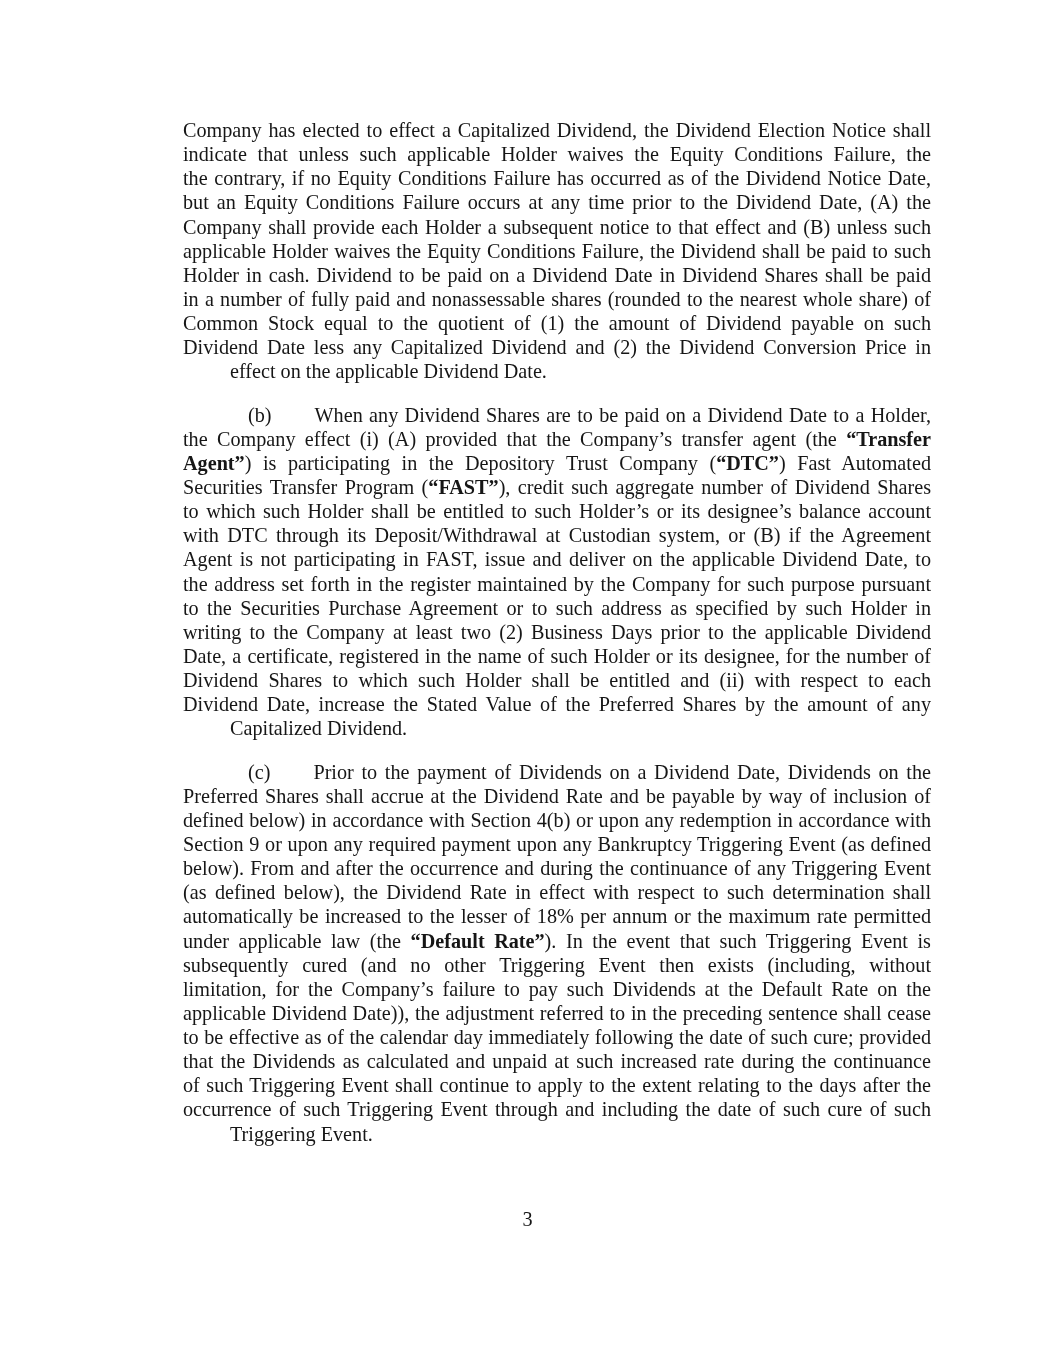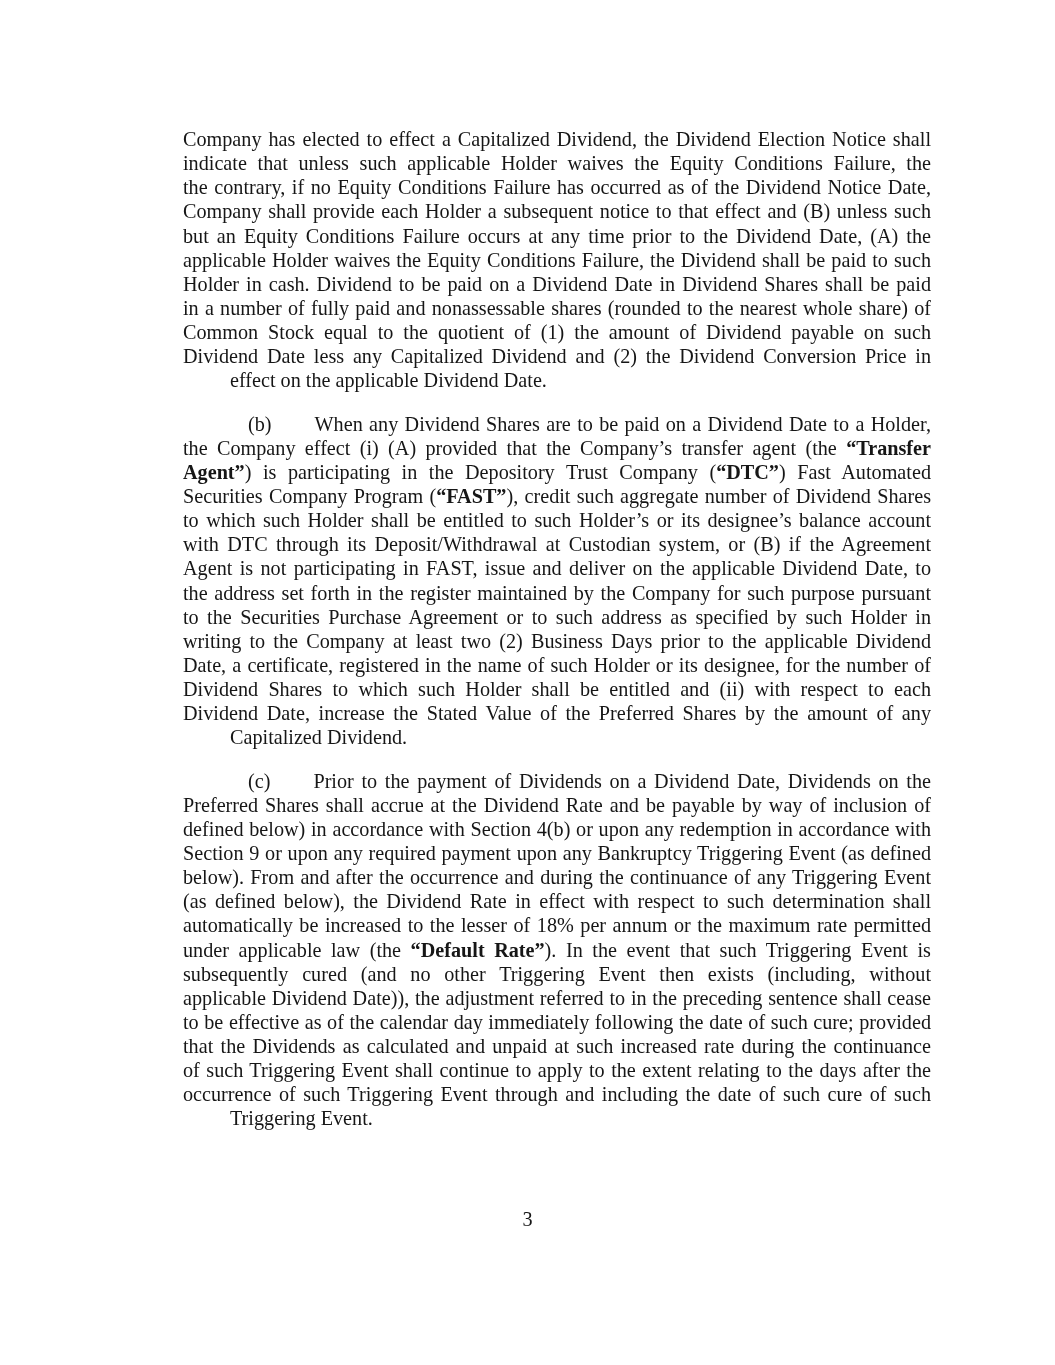--- a/index.html
+++ b/index.html
@@ -13,21 +13,21 @@
     height: 1365px;
     background: #ffffff;
     color: #161616;
     font-family: "Liberation Serif", "DejaVu Serif", serif;
     font-size: 20.2px;
     overflow: hidden;
   }
   .textblock {
     position: absolute;
     left: 183px;
-    top: 127px;
+    top: 118px;
     width: 748px;
   }
   .para {
     margin: 0 0 19px 0;
   }
   .line {
     line-height: 24.15px;
     height: 24.15px;
     text-align: justify;
     text-align-last: justify;
@@ -58,34 +58,34 @@
 </style>
 </head>
 <body>
 
 <div class="page">
   <div class="textblock">
     <div class="para">
         <div class="line"><span>Company has elected to effect a Capitalized Dividend, the Dividend Election Notice shall</span></div>
         <div class="line"><span>indicate that unless such applicable Holder waives the Equity Conditions Failure, the</span></div>
         <div class="line"><span>the contrary, if no Equity Conditions Failure has occurred as of the Dividend Notice Date,</span></div>
+        <div class="line"><span>but an Equity Conditions Failure occurs at any time prior to the Dividend Date, (A) the</span></div>
         <div class="line"><span>Company shall provide each Holder a subsequent notice to that effect and (B) unless such</span></div>
-        <div class="line"><span>but an Equity Conditions Failure occurs at any time prior to the Dividend Date, (A) the</span></div>
         <div class="line"><span>applicable Holder waives the Equity Conditions Failure, the Dividend shall be paid to such</span></div>
         <div class="line"><span>Holder in cash.  Dividend to be paid on a Dividend Date in Dividend Shares shall be paid</span></div>
         <div class="line"><span>in a number of fully paid and nonassessable shares (rounded to the nearest whole share) of</span></div>
         <div class="line"><span>Common Stock equal to the quotient of (1) the amount of Dividend payable on such</span></div>
         <div class="line"><span>Dividend Date less any Capitalized Dividend and (2) the Dividend Conversion Price in</span></div>
         <div class="line last"><span>effect on the applicable Dividend Date.</span></div>
       </div>
     <div class="para">
         <div class="line"><span class="tab" style="width: 65px;"></span><span>(b)</span><span class="tab" style="width: 43px;"></span><span>When any Dividend Shares are to be paid on a Dividend Date to a Holder,</span></div>
         <div class="line"><span>the Company effect (i) (A) provided that the Company’s transfer agent (the </span><span class="bold">“Transfer</span></div>
         <div class="line"><span class="bold">Agent”</span><span>) is participating in the Depository Trust Company (</span><span class="bold">“DTC”</span><span>) Fast Automated</span></div>
-        <div class="line"><span>Securities Company Program (</span><span class="bold">“FAST”</span><span>), credit such aggregate number of Dividend Shares</span></div>
+        <div class="line"><span>Securities Transfer Program (</span><span class="bold">“FAST”</span><span>), credit such aggregate number of Dividend Shares</span></div>
         <div class="line"><span>to which such Holder shall be entitled to such Holder’s or its designee’s balance account</span></div>
         <div class="line"><span>with DTC through its Deposit/Withdrawal at Custodian system, or (B) if the Agreement</span></div>
         <div class="line"><span>Agent is not participating in FAST, issue and deliver on the applicable Dividend Date, to</span></div>
         <div class="line"><span>the address set forth in the register maintained by the Company for such purpose pursuant</span></div>
         <div class="line"><span>to the Securities Purchase Agreement or to such address as specified by such Holder in</span></div>
         <div class="line"><span>writing to the Company at least two (2) Business Days prior to the applicable Dividend</span></div>
         <div class="line"><span>Date, a certificate, registered in the name of such Holder or its designee, for the number of</span></div>
         <div class="line"><span>Dividend Shares to which such Holder shall be entitled and (ii) with respect to each</span></div>
         <div class="line"><span>Dividend Date, increase the Stated Value of the Preferred Shares by the amount of any</span></div>
         <div class="line last"><span>Capitalized Dividend.</span></div>
@@ -93,20 +93,21 @@
     <div class="para">
         <div class="line"><span class="tab" style="width: 65px;"></span><span>(c)</span><span class="tab" style="width: 43px;"></span><span>Prior to the payment of Dividends on a Dividend Date, Dividends on the</span></div>
         <div class="line"><span>Preferred Shares shall accrue at the Dividend Rate and be payable by way of inclusion of</span></div>
         <div class="line"><span>defined below) in accordance with Section 4(b) or upon any redemption in accordance with</span></div>
         <div class="line"><span>Section 9 or upon any required payment upon any Bankruptcy Triggering Event (as defined</span></div>
         <div class="line"><span>below).  From and after the occurrence and during the continuance of any Triggering Event</span></div>
         <div class="line"><span>(as defined below), the Dividend Rate in effect with respect to such determination shall</span></div>
         <div class="line"><span>automatically be increased to the lesser of 18% per annum or the maximum rate permitted</span></div>
         <div class="line"><span>under applicable law (the </span><span class="bold">“Default Rate”</span><span>).  In the event that such Triggering Event is</span></div>
         <div class="line"><span>subsequently cured (and no other Triggering Event then exists (including, without</span></div>
+        <div class="line"><span>limitation, for the Company’s failure to pay such Dividends at the Default Rate on the</span></div>
         <div class="line"><span>applicable Dividend Date)), the adjustment referred to in the preceding sentence shall cease</span></div>
         <div class="line"><span>to be effective as of the calendar day immediately following the date of such cure; provided</span></div>
         <div class="line"><span>that the Dividends as calculated and unpaid at such increased rate during the continuance</span></div>
         <div class="line"><span>of such Triggering Event shall continue to apply to the extent relating to the days after the</span></div>
         <div class="line"><span>occurrence of such Triggering Event through and including the date of such cure of such</span></div>
         <div class="line last"><span>Triggering Event.</span></div>
       </div>
   </div>
   <div class="footer">3</div>
 </div>

